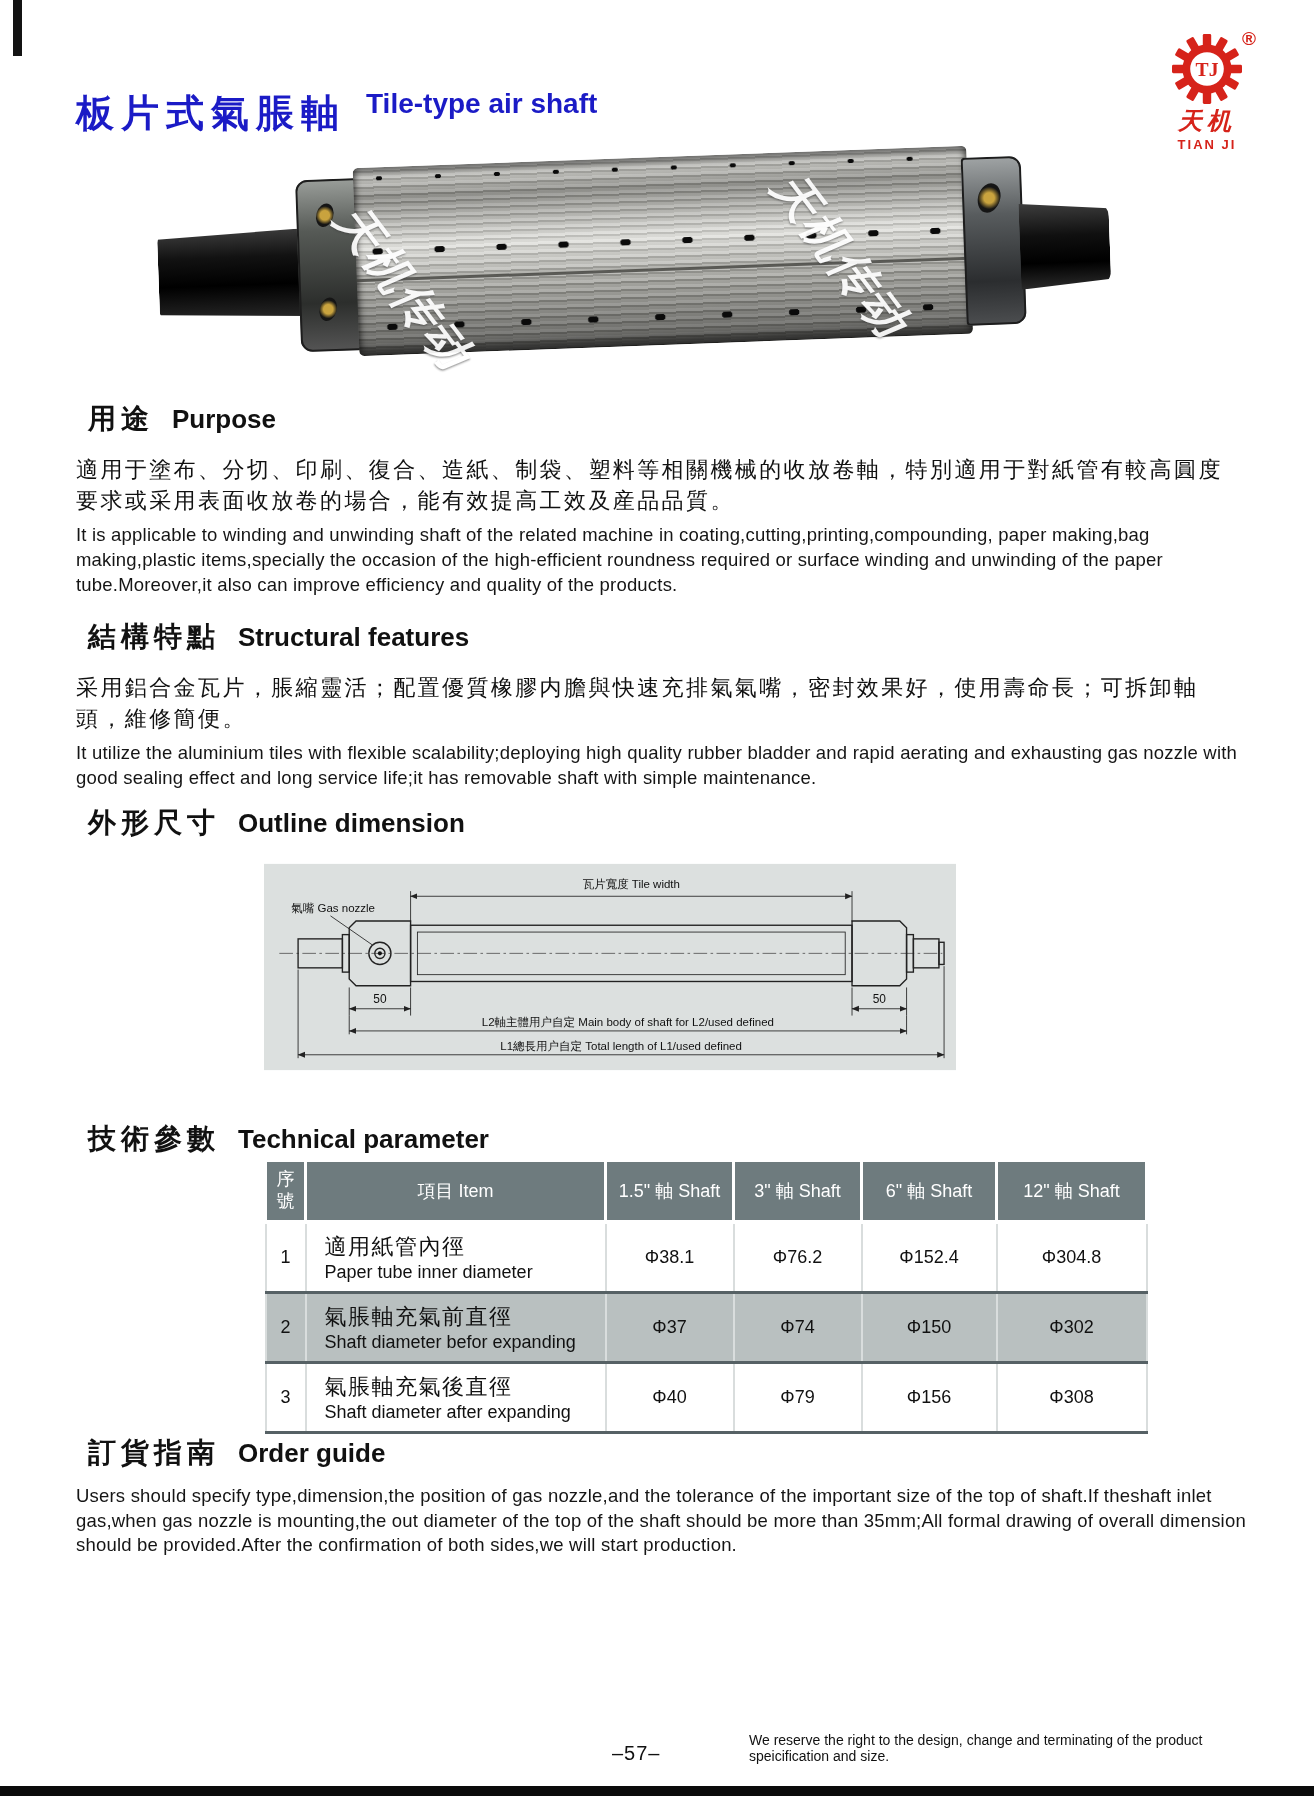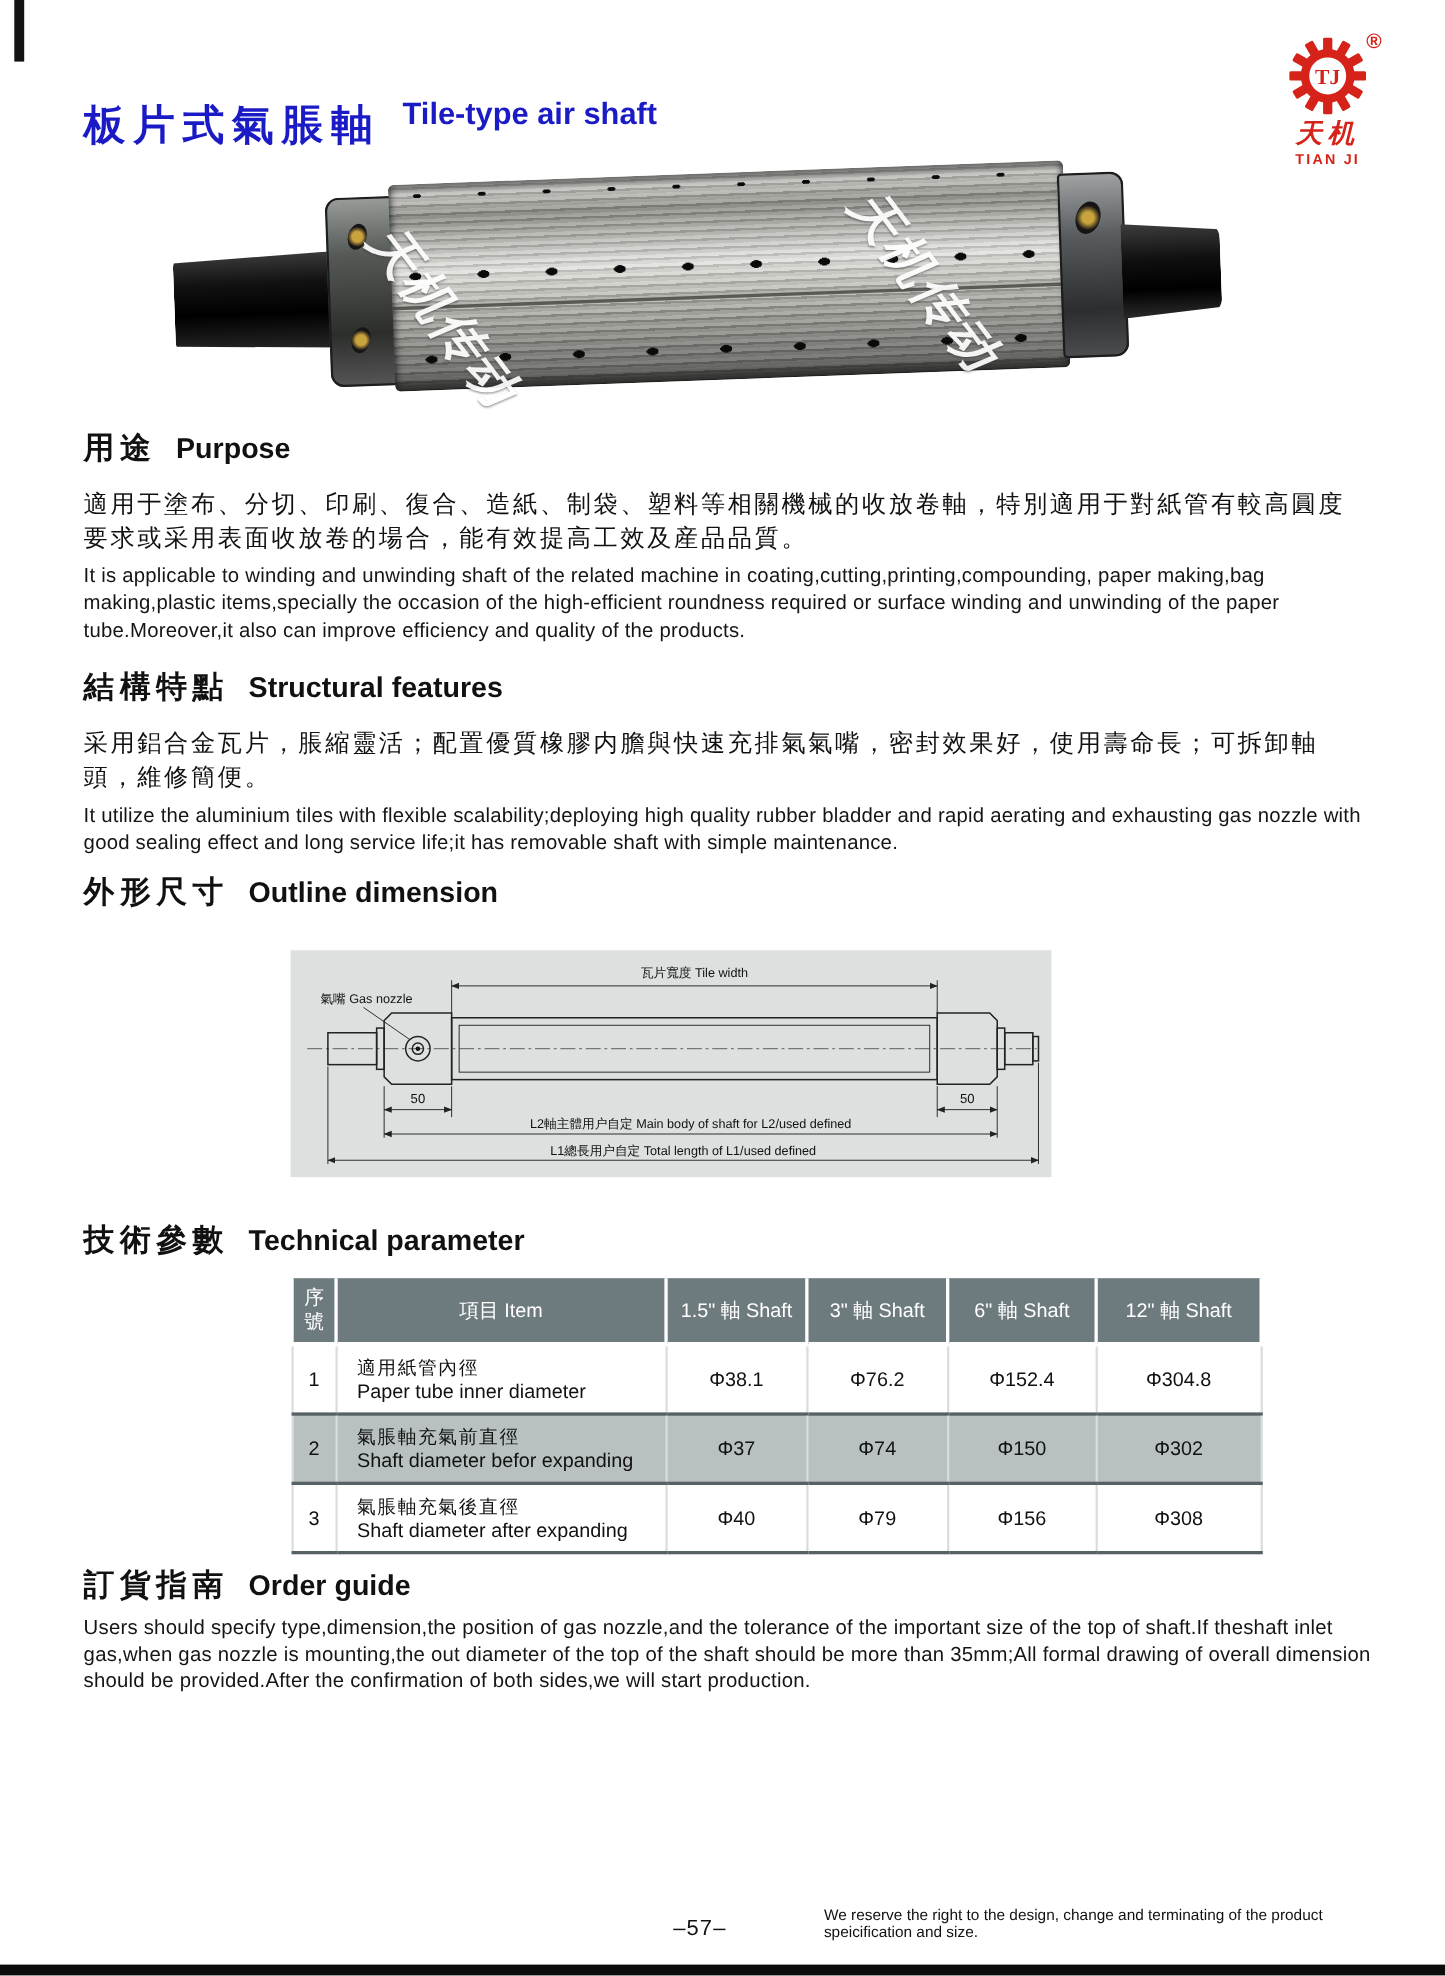--- a/index.html
+++ b/index.html
@@ -54,21 +54,21 @@
   .cap-right{position:absolute;left:806px;top:12px;width:60px;height:168px;border-radius:4px 12px 12px 4px;
     background:linear-gradient(180deg,#a0a4a5,#585c5e 34%,#2b2d2f 74%,#4c4e50);box-shadow:inset 0 0 0 2px #1d1d1d;}
   .cap-right::before{content:"";position:absolute;left:16px;top:26px;width:22px;height:30px;border-radius:50%;
     background:radial-gradient(circle at 50% 50%,#c9a33e 0 28%,#151515 60%);transform:rotate(20deg);}
   .journal-right{position:absolute;left:862px;top:60px;width:90px;height:86px;border-radius:0 16px 16px 0;
     background:linear-gradient(180deg,#3d3d3d,#101010 38%,#000 70%,#2a2a2a);
     clip-path:polygon(0 0,100% 9%,100% 91%,0 100%);}
 
   
   .sec{position:absolute;left:76px;width:1170px;}
-  .heading{display:flex;align-items:baseline;gap:18px;margin:0;}
+  .heading{display:flex;align-items:baseline;gap:18px;margin:12px;}
   .h-cn{font-size:28px;font-weight:bold;letter-spacing:5px;}
   .h-en{font-size:26px;font-weight:bold;}
   .cn-text{font-size:22px;letter-spacing:2.4px;line-height:1.42;margin:16px 0 0;}
   .en-text{font-size:18.5px;line-height:1.33;margin:7px 0 0;color:#151515;letter-spacing:.2px;}
   #sec-purpose{top:388px;}
   #sec-structure{top:606px;}
   #sec-outline{top:792px;}
   #sec-params{top:1108px;}
   #sec-order{top:1422px;}
 
@@ -82,21 +82,21 @@
   .param-table th{background:var(--table_header_bg,#6E7B7E);color:#fff;font-weight:normal;font-size:18px;
     padding:7px 4px;border-left:3px solid #fff;border-right:3px solid #fff;}
   .param-table td{font-size:18px;padding:8px 6px;border-left:2.5px solid #d9dddd;border-right:2.5px solid #d9dddd;}
   .param-table thead th{border-bottom:4px solid #fff;height:44px;}
   .param-table tbody td{border-top:3px solid var(--table_border,#566165);}
   .param-table tbody tr:first-child td{border-top:none;}
   .param-table tbody tr:last-child td{border-bottom:3px solid var(--table_border,#566165);}
   .param-table tbody tr.stripe td{background:var(--table_stripe,#B9C0C0);}
   .no-cell,.val-cell{text-align:center;}
   .item-cell{text-align:left;padding-left:18px !important;}
-  .item-cell .icn{display:block;font-size:17px;letter-spacing:1.5px;}
+  .item-cell .icn{display:block;font-size:22px;letter-spacing:1.5px;}
   .item-cell .ien{display:block;font-size:18px;}
   .vert{display:inline-block;width:1.15em;line-height:1.2;text-align:center;}
 
   
   .footer{position:absolute;left:0;top:1726px;width:1314px;height:60px;padding-left:33px;}
   .page-num{position:absolute;left:612px;top:16px;font-size:20px;letter-spacing:1px;}
   .foot-note{position:absolute;left:736px;top:2px;width:545px;}
   .fn-cn{font-size:15.5px;font-weight:bold;letter-spacing:.5px;}
   .fn-en{font-size:14px;margin-top:4px;padding-left:13px;}
 </style>

